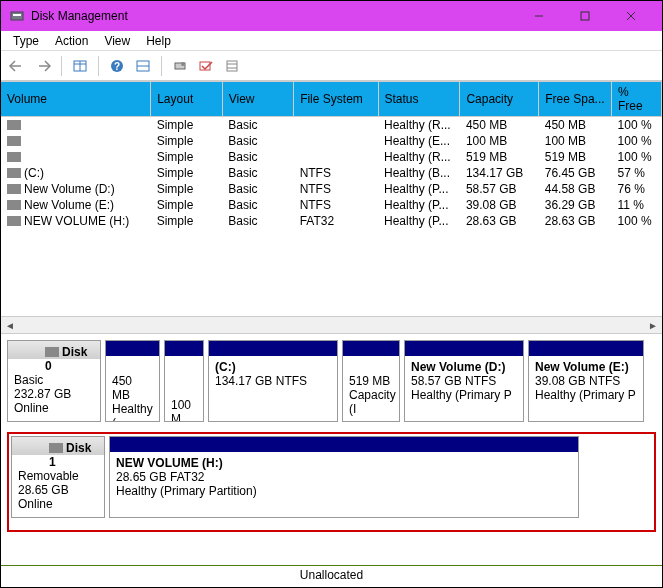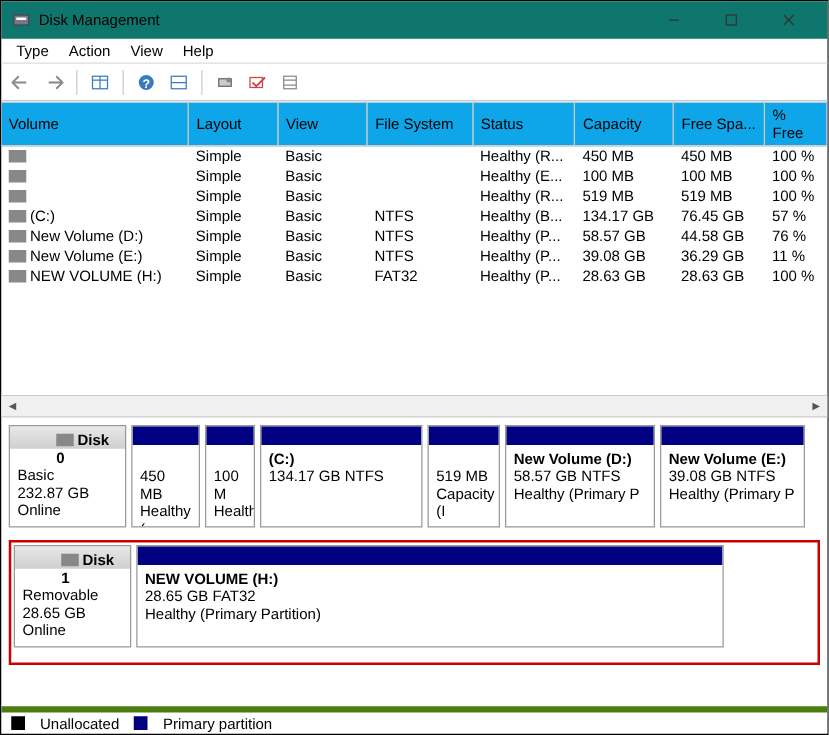--- a/index.html
+++ b/index.html
@@ -1,18 +1,18 @@
 <!DOCTYPE html>
 <html><head>
 <meta charset="utf-8">
 <style>
 * { box-sizing: border-box; margin: 0; padding: 0; }
 body { font-family: "Segoe UI", Tahoma, sans-serif; font-size: 12px; background: #fff; }
 .window { width: 663px; height: 588px; border: 1px solid #000; display: flex; flex-direction: column; }
-.titlebar { height: 30px; display: flex; align-items: center; padding: 0 8px; background: #0f766e; }
+.titlebar { height: 30px; display: flex; align-items: center; padding: 0 8px; background: #d946ef; }
 .titlebar-icon { width: 16px; height: 16px; margin-right: 6px; }
 .titlebar-title { font-size: 12px; flex: 1; }
 .win-controls { display: flex; }
 .win-btn { width: 46px; height: 30px; display: flex; align-items: center; justify-content: center; color: #333; }
 .win-btn svg { width: 10px; height: 10px; }
 .menubar { height: 20px; display: flex; align-items: center; padding: 0 4px; border-bottom: 1px solid #ddd; }
 .menu-item { padding: 2px 8px; }
 .toolbar { height: 30px; display: flex; align-items: center; padding: 0 4px; gap: 2px; border-bottom: 1px solid #ccc; }
 .tool-btn { width: 24px; height: 24px; border: 1px solid transparent; display: flex; align-items: center; justify-content: center; }
 .separator { width: 1px; height: 20px; background: #ccc; margin: 0 4px; }
@@ -26,21 +26,21 @@
 .disks { flex: 1; padding: 6px; overflow: hidden; }
 .disk-row { display: flex; margin-bottom: 10px; }
 .disk-label { width: 94px; height: 82px; border: 1px solid #999; background: linear-gradient(#e8e8e8, #d0d0d0 22%, #fff 23%); padding: 4px 6px; font-size: 12px; line-height: 14px; }
 .disk-label .dhead { font-weight: bold; font-size: 12px; margin-left: 31px; }
 .disk-partitions { flex: 1; display: flex; gap: 4px; margin-left: 4px; }
 .partition { border: 1px solid #999; display: flex; flex-direction: column; overflow: hidden; height: 82px; }
 .part-header { height: 15px; background: #000080; }
 .part-body { flex: 1; padding: 4px 6px; font-size: 12px; line-height: 14px; overflow: hidden; }
 .part-body .ptitle { font-weight: bold; }
 .highlight { border: 2px solid #c00; padding: 2px; }
-.legend { height: 22px; border-top: 5px solid #4d7c0f; display: flex; align-items: center; padding: 0 8px; gap: 12px; font-size: 12px; }
+.legend { height: 22px; border-top: 1px solid #4d7c0f; display: flex; align-items: center; padding: 0 8px; gap: 2px; font-size: 12px; flex-direction: column; }
 .legend-swatch { width: 11px; height: 11px; display: inline-block; }
 .icon-disk { display:inline-block; width:14px; height:10px; background:#888; margin-right:3px; vertical-align:-1px;}
 </style>
 </head>
 <body>
 
 <div class="window">
   <div class="titlebar">
     <span class="titlebar-icon">
       <svg viewBox="0 0 16 16">
@@ -248,21 +248,21 @@
             </div>
             <div class="disk-partitions">
               <div class="partition" style="width: 55px;">
                 <div class="part-header"></div>
                 <div class="part-body">
                   <div class="ptitle">&nbsp;</div>
                   <div>450 MB</div>
                   <div>Healthy (</div>
                 </div>
               </div>
-              <div class="partition" style="width: 40px;">
+              <div class="partition" style="width: 40px; gap: 24px;">
                 <div class="part-header"></div>
                 <div class="part-body">
                   <div class="ptitle">&nbsp;</div>
                   <div>100 M</div>
                   <div>Health</div>
                 </div>
               </div>
               <div class="partition" style="width: 130px;">
                 <div class="part-header"></div>
                 <div class="part-body">

